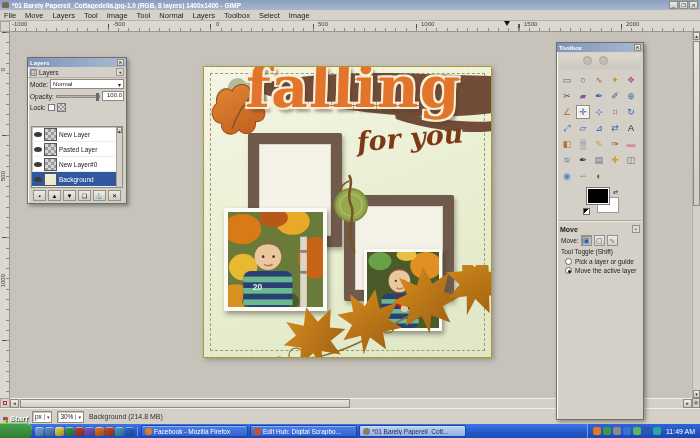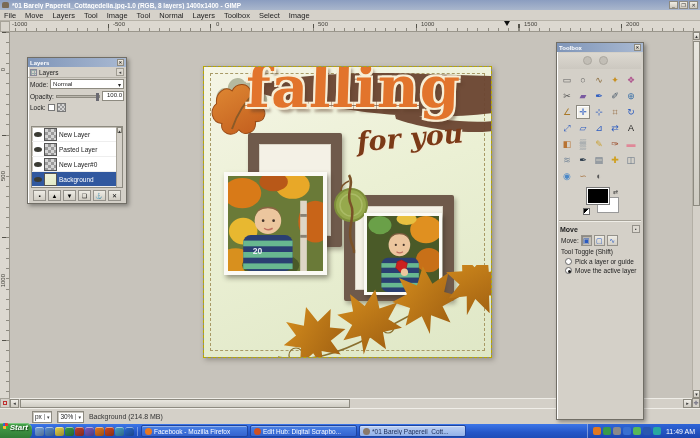--- a/index.html
+++ b/index.html
@@ -58,21 +58,21 @@
   .falling{position:absolute;left:42px;top:-14px;width:250px;font-family:"DejaVu Serif",serif;
     font-weight:bold;font-size:57px;letter-spacing:1px;color:#e2742c;transform:skewX(-2deg);
     text-shadow:-2px -2px 0 #f7eed6,2px -2px 0 #f7eed6,-2px 2px 0 #f7eed6,2px 2px 0 #f7eed6,4px 5px 3px rgba(90,60,40,.45);}
   .foryou{position:absolute;left:128px;top:55px;width:156px;text-align:center;
     font-family:"DejaVu Serif",serif;font-style:italic;font-weight:bold;font-size:27px;color:#7b3a17;
     transform:rotate(-5deg);text-shadow:1px 1px 0 #f2ead2;}
   .frame{position:absolute;border:11px solid #6f5a4b;background:#f4f1e6;border-radius:2px;
     box-shadow:2px 3px 4px rgba(50,40,30,.35), inset 0 0 0 1px #d9d4c6;}
   .frame1{left:44px;top:66px;width:94px;height:114px;}
   .frame2{left:140px;top:128px;width:110px;height:106px;}
-  .photo{position:absolute;background:#fff;border:4px solid #fbfaf5;box-shadow:2px 3px 5px rgba(40,35,25,.45);}
+  .photo{position:absolute;background:#fff;border:4px solid #fbfaf5;box-shadow:2px 3px 5px rgba(40,35,25,.45);margin-top:36px;}
   .photo1{left:20px;top:105px;width:103px;height:103px;}
   .photo2{left:160px;top:146px;width:78px;height:82px;border-width:3px;}
   .page svg{display:block;}
   .oak-leaves{position:absolute;left:0px;top:4px;}
   .brushband{position:absolute;left:40px;top:0px;}
   .tagsvg{position:absolute;left:125px;top:104px;}
   .maplesvg{position:absolute;left:66px;top:198px;}
 
   
   .dialog{position:absolute;background:#d4d0c8;border:1px solid #716e66;
@@ -136,21 +136,21 @@
     font-size:7px;line-height:10px;text-align:center;color:#2a5ac0;}
   .mini-btn.pressed{background:#c3bfb6;box-shadow:inset 1px 1px 1px #8a8780;}
   .radio-row{display:flex;align-items:center;gap:3px;padding:2px 4px 0 8px;font-size:6.5px;color:#222;}
   .radio{width:7px;height:7px;border-radius:50%;border:1px solid #666;background:#fff;position:relative;flex:none;}
   .radio.checked::after{content:"";position:absolute;left:1.5px;top:1.5px;width:3px;height:3px;border-radius:50%;background:#111;}
 
   
   .taskbar{position:absolute;left:0;top:424px;width:700px;height:14px;
     background:linear-gradient(#3c76e8,#2456c8 60%,#1e4cb8);display:flex;align-items:center;z-index:30;}
   .start-btn{height:14px;width:32px;background:linear-gradient(#48a24c,#2e7a34);border-radius:0 6px 6px 0;
-    display:flex;align-items:flex-start;gap:2px;padding:0 4px 16px 3px;box-shadow:inset 0 1px 0 #7cc87e;}
+    display:flex;align-items:flex-end;gap:2px;padding:0 4px 16px 3px;box-shadow:inset 0 1px 0 #7cc87e;}
   .start-flag{width:6px;height:6px;background:conic-gradient(#e33 0 25%,#3b3 0 50%,#fb3 0 75%,#36c 0);border-radius:1px;}
   .start-label{color:#fff;font-size:8px;font-weight:bold;font-style:italic;text-shadow:1px 1px 1px #1a4a1e;}
   .quick-launch{display:flex;gap:1px;align-items:center;padding:0 3px;border-right:1px solid rgba(255,255,255,.35);}
   .ql-icon{width:9px;height:9px;border-radius:2px;box-shadow:inset 0 1px 0 rgba(255,255,255,.5);}
   .tasks{display:flex;gap:2px;padding-left:3px;flex:1;}
   .task-btn{width:107px;height:12px;background:linear-gradient(#4a82e6,#3463cf);border-radius:2px;
     border:1px solid #1e44a0;box-shadow:inset 0 1px 0 rgba(255,255,255,.4);
     display:flex;align-items:center;gap:2px;padding:0 3px;overflow:hidden;}
   .task-btn.active{background:linear-gradient(#bcd0f4,#93b2e8);}
   .task-btn .tb-icon{width:7px;height:7px;border-radius:50%;flex:none;}

